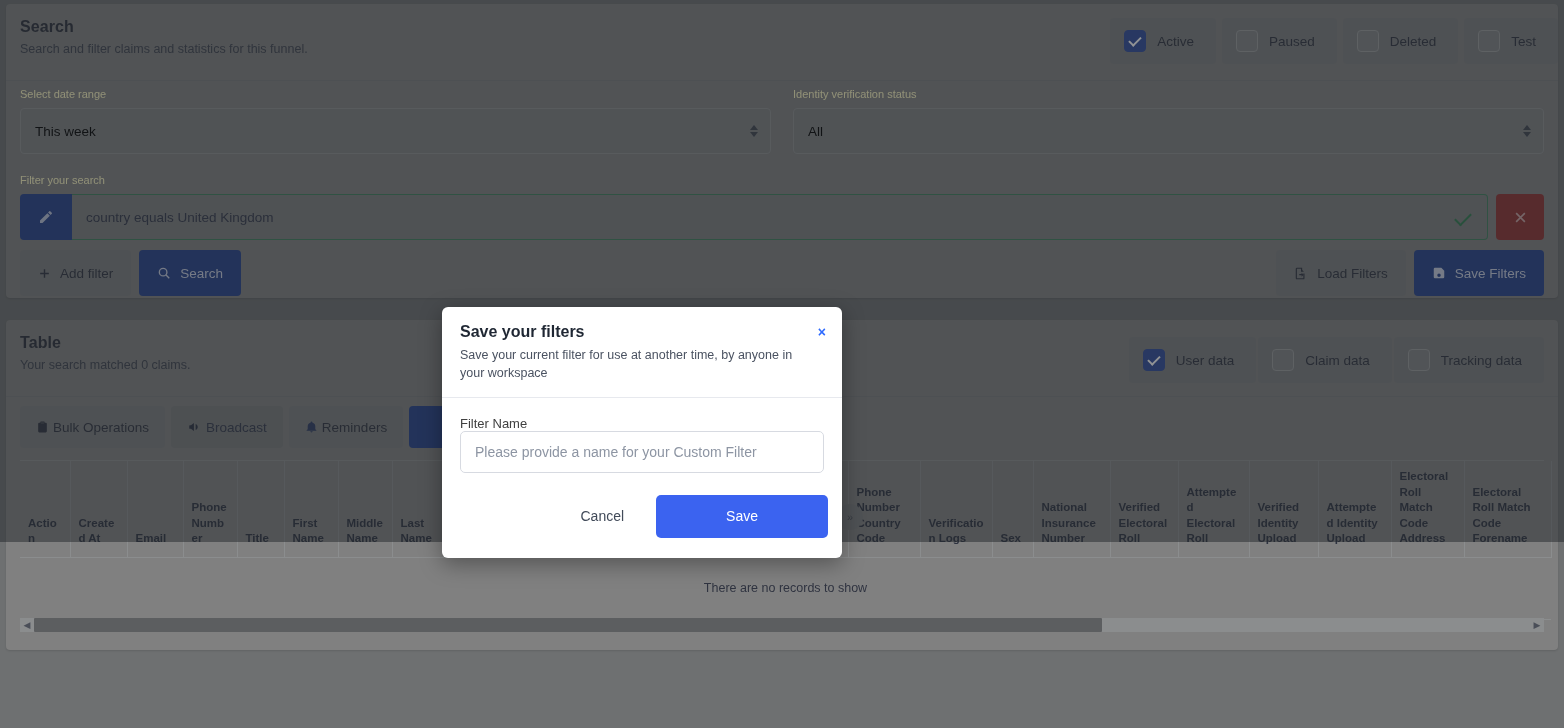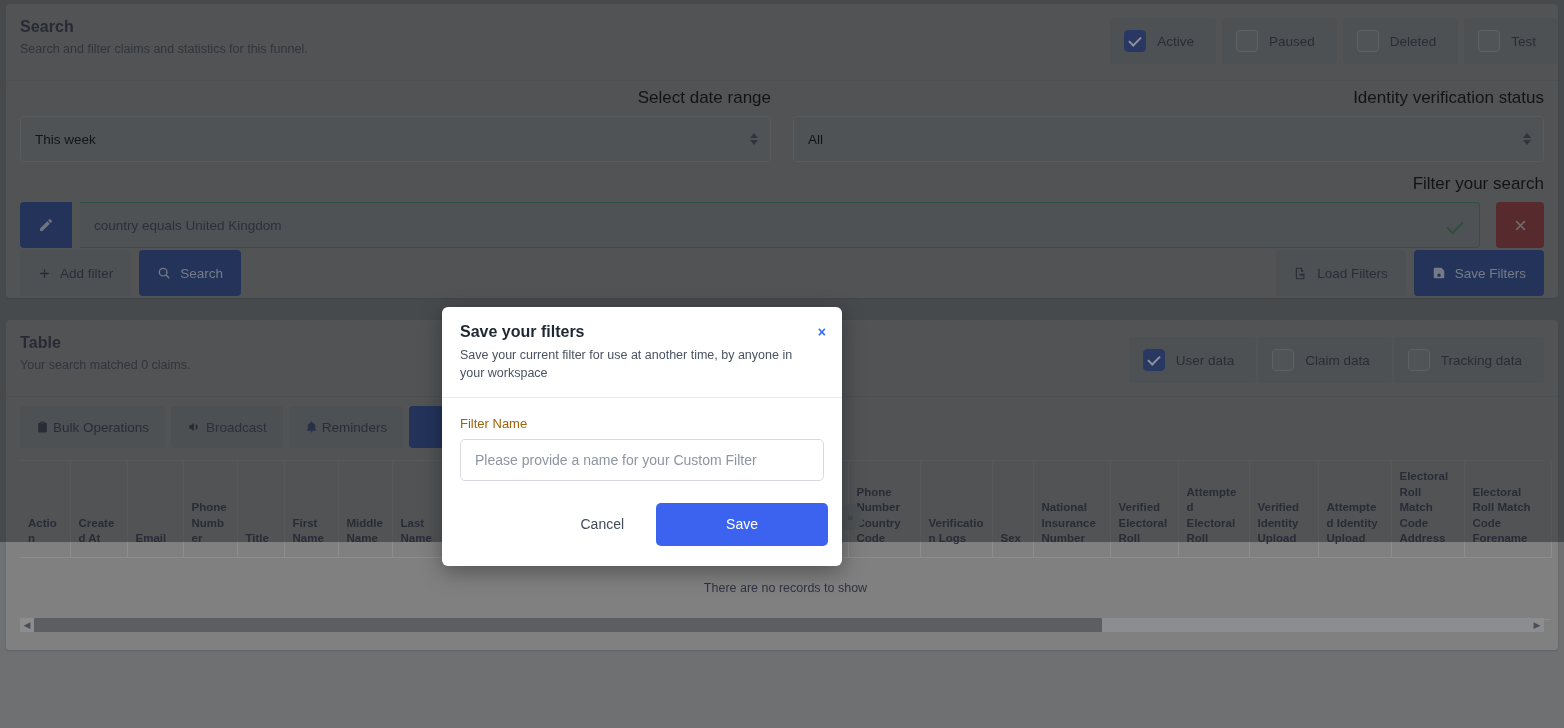--- a/index.html
+++ b/index.html
@@ -49,36 +49,36 @@
   .cbox.on::after {
     content: ""; width: 10px; height: 5px;
     border-left: 2.4px solid #fff; border-bottom: 2.4px solid #fff;
     transform: rotate(-45deg) translate(1px,-1px);
   }
   .chip-label { font-size: 13.5px; color: #2f3340; white-space: nowrap; }
 
   
   .fields { position: absolute; top: 84px; left: 14px; right: 14px; display: flex; gap: 22px; }
   .field { flex: 1; }
-  .field-label { font-size: 17px; color: #000000; margin-bottom: 8px; text-align: right; }
+  .field-label { font-size: 11px; color: #fef9c3; margin-bottom: 8px; }
   .select {
     height: 46px; border: 1px solid #8e9091; border-radius: 4px;
     background: #7e8081; display: flex; align-items: center;
     padding: 0 14px; font-size: 13.5px; color: #000000; position: relative;
   }
   .select .caret { position: absolute; right: 12px; display: flex; flex-direction: column; gap: 2px; }
   .select .caret i {
     width: 0; height: 0; border-left: 4px solid transparent; border-right: 4px solid transparent;
   }
   .select .caret i.up { border-bottom: 5px solid #3f444f; }
   .select .caret i.dn { border-top: 5px solid #3f444f; }
 
   
   .filter-wrap { position: absolute; top: 170px; left: 14px; right: 14px; }
-  .filter-row { display: flex; align-items: stretch; gap: 8px; margin-top: 8px; }
+  .filter-row { display: flex; align-items: stretch; gap: 0; margin-top: 8px; }
   .edit-btn {
     width: 52px; height: 46px; background: #24408a; border-radius: 4px 0 0 4px;
     display: flex; align-items: center; justify-content: center;
   }
   .filter-input {
     flex: 1; height: 46px; border: 1px solid #3f7f5d; border-left: none;
     border-radius: 0 4px 4px 0; background: #7c7e7f;
     display: flex; align-items: center; padding: 0 14px;
     font-size: 13.5px; color: #33384a; position: relative;
   }
@@ -152,21 +152,21 @@
     overflow: hidden;
   }
   .m-head { padding: 16px 18px 14px 18px; border-bottom: 1px solid #e7e9ee; position: relative; }
   .m-title { font-size: 16px; font-weight: bold; color: #1f2733; }
   .m-sub { font-size: 12.5px; color: #4a5261; margin-top: 6px; line-height: 1.42; padding-right: 20px; }
   .m-close {
     position: absolute; right: 16px; top: 18px; font-size: 14px;
     color: #2f6bff; font-weight: bold; line-height: 1; cursor: pointer;
   }
   .m-body { padding: 18px 18px 6px 18px; }
-  .m-label { font-size: 13px; color: #a16207; margin-bottom: 8px; }
+  .m-label { font-size: 13px; color: #404040; margin-bottom: 0; }
   .m-input {
     width: 100%; height: 42px; border: 1px solid #d7dae1; border-radius: 5px;
     padding: 0 14px; font-size: 14px; color: #1f2733;
     font-family: "Liberation Sans", sans-serif; background: #fff;
   }
   .m-input::placeholder { color: #8d95a3; }
   .m-foot { display: flex; align-items: center; justify-content: flex-end; gap: 10px; padding: 16px 14px 20px 18px; }
   .m-cancel {
     background: none; border: none; font-size: 14px; color: #414a59;
     padding: 10px 22px; cursor: pointer; font-family: "Liberation Sans", sans-serif;

